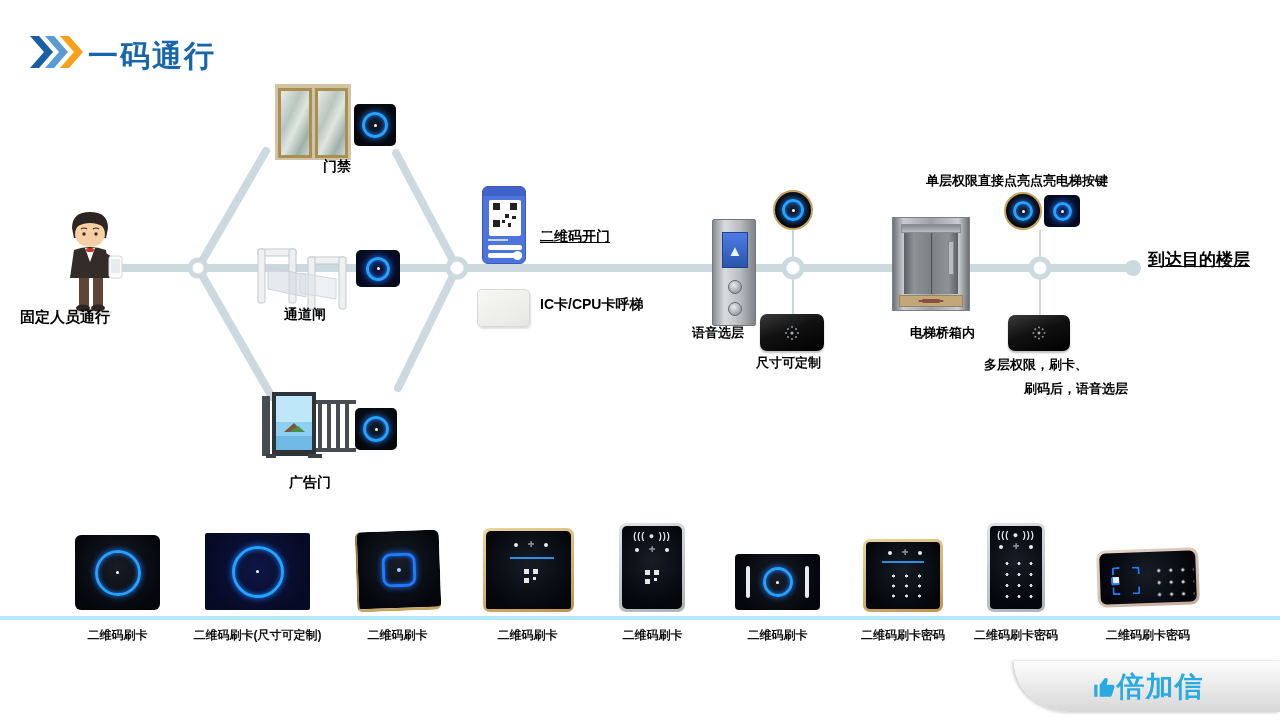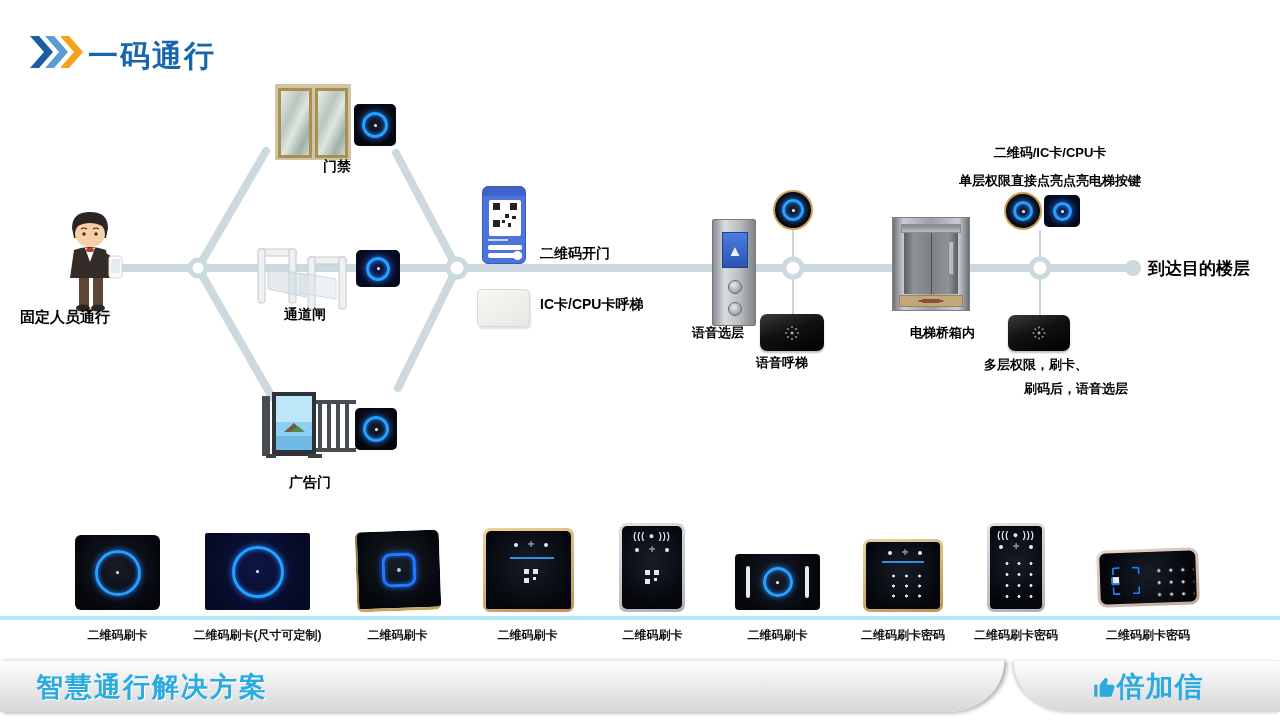--- a/index.html
+++ b/index.html
@@ -257,21 +257,21 @@
   <div class="phone">
     <div class="ph-hdr"></div>
     <div class="qr-card">
       <div class="qr"></div>
     </div>
     <div class="ph-line" style="top:52px;"></div>
     <div class="ph-bar" style="top:58px;"></div>
     <div class="ph-bar" style="top:66px;"></div>
     <div class="ph-fab"></div>
   </div>
-  <div class="lbl" style="left:540px; top:245px;">二维码开门</div>
+  <div class="lbl" style="left:540px; top:228px;text-decoration:underline;">二维码开门</div>
   <div class="ic-card"></div>
   <div class="lbl" style="left:540px; top:296px;">IC卡/CPU卡呼梯</div>
 
   <div class="reader-round" style="left:773px; top:190px; width:40px; height:40px;">
       <div class="ring" style="width:22px;height:22px;"></div>
     </div>
   <div class="callpanel">
     <div class="scr">▲</div>
     <div class="btn" style="top:60px;"></div>
     <div class="btn" style="top:82px;"></div>
@@ -285,24 +285,23 @@
           <circle cx="12" cy="18" r="1.1"></circle>
         <circle cx="6" cy="12" r="1.1"></circle>
           <circle cx="18" cy="12" r="1.1"></circle>
         <circle cx="8" cy="8" r="1.1"></circle>
           <circle cx="16" cy="8" r="1.1"></circle>
         <circle cx="8" cy="16" r="1.1"></circle>
           <circle cx="16" cy="16" r="1.1"></circle>
       </g>
     </svg>
   </div>
-  <div class="lbl" style="left:756px; top:354px; font-size:13px;">语音呼梯</div>
-
-  <div class="lbl center" style="left:920px; top:144px; width:260px; font-size:13px;">二维码/IC卡/CPU卡</div>
-  <div class="lbl center" style="left:920px; top:172px; width:260px; font-size:13px;">单层权限直接点亮点亮电梯按键</div>
+  <div class="lbl" style="left:756px; top:354px; font-size:13px;">尺寸可定制</div>
+
+  <div class="lbl center" style="left:887px; top:172px; width:260px; font-size:13px;">单层权限直接点亮点亮电梯按键</div>
   <div class="reader-round" style="left:1004px; top:192px; width:38px; height:38px;">
       <div class="ring" style="width:20px;height:20px;"></div>
     </div>
   <div class="reader navy" style="left:1044px; top:195px; width:36px; height:32px;">
       <div class="ring" style="width:19px;height:19px;"></div>
     </div>
   <div class="elev">
     <div class="lintel"></div>
     <div class="cab">
       <div class="seam"></div>
@@ -322,21 +321,21 @@
         <circle cx="8" cy="8" r="1.1"></circle>
           <circle cx="16" cy="8" r="1.1"></circle>
         <circle cx="8" cy="16" r="1.1"></circle>
           <circle cx="16" cy="16" r="1.1"></circle>
       </g>
     </svg>
   </div>
   <div class="lbl" style="left:984px; top:356px; font-size:13px;">多层权限，刷卡、</div>
   <div class="lbl" style="left:1024px; top:380px; font-size:13px;">刷码后，语音选层</div>
 
-  <div class="lbl" style="left:1148px; top:257px; font-size:17px;">到达目的楼层</div>
+  <div class="lbl" style="left:1148px; top:248px; font-size:17px;text-decoration:underline;">到达目的楼层</div>
 
   <div class="divider"></div>
 
   <div class="pdev" style="left:75px; top:535px; width:85px; height:75px;">
     <div class="face-black">
         <div class="ring" style="width:46px;height:46px;"></div>
       </div>
   </div>
   <div class="p-label" style="left:60px; width:115px;">二维码刷卡</div>
 
@@ -439,23 +438,20 @@
               <i></i>
             </div>
       </div>
       <div class="keypad" style="left:50px; top:10px; width:44px; height:36px;
            background-size:12px 12px; background-position:3px 3px;"></div>
     </div>
       </div>
   </div>
   <div class="p-label" style="left:1090px; width:116px;">二维码刷卡密码</div>
 
-  <div class="footer-left">
-    <div class="txt">智慧通行解决方案</div>
-  </div>
   <div class="footer-right">
     <svg width="26" height="26" viewBox="0 0 24 24">
       <path fill="#29abe2" d="M3 10h3v11H3zM8 21h9.2c1 0 1.8-.6 2.1-1.5l2.3-6.8c.4-1.3-.5-2.7-1.9-2.7h-5.2l.9-4.2c.2-.9-.3-1.8-1.2-2.1-.7-.2-1.5.1-1.9.7L8 10z"></path>
     </svg>
     <div class="txt">倍加信</div>
   </div>
 
 </div>
 
 </body></html>

